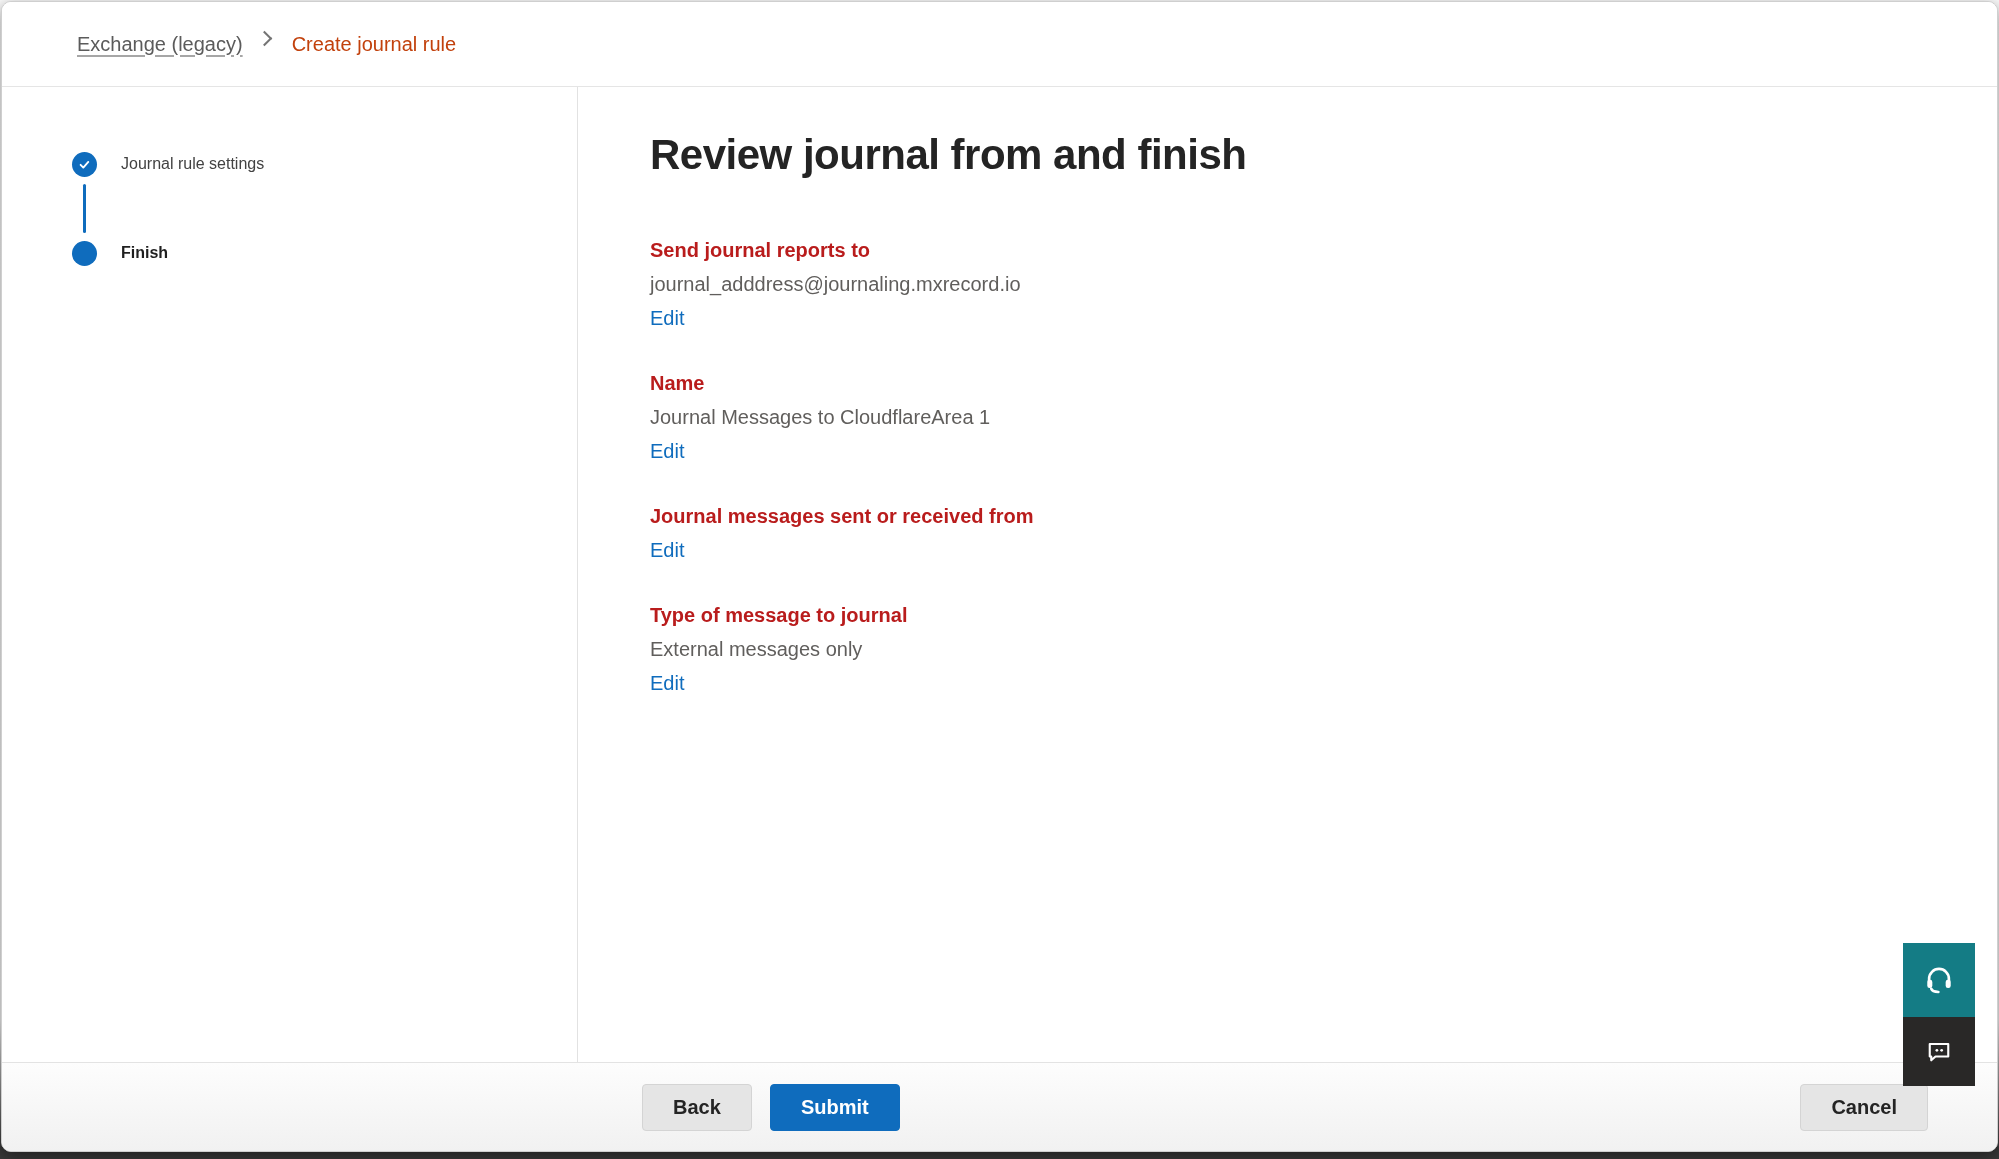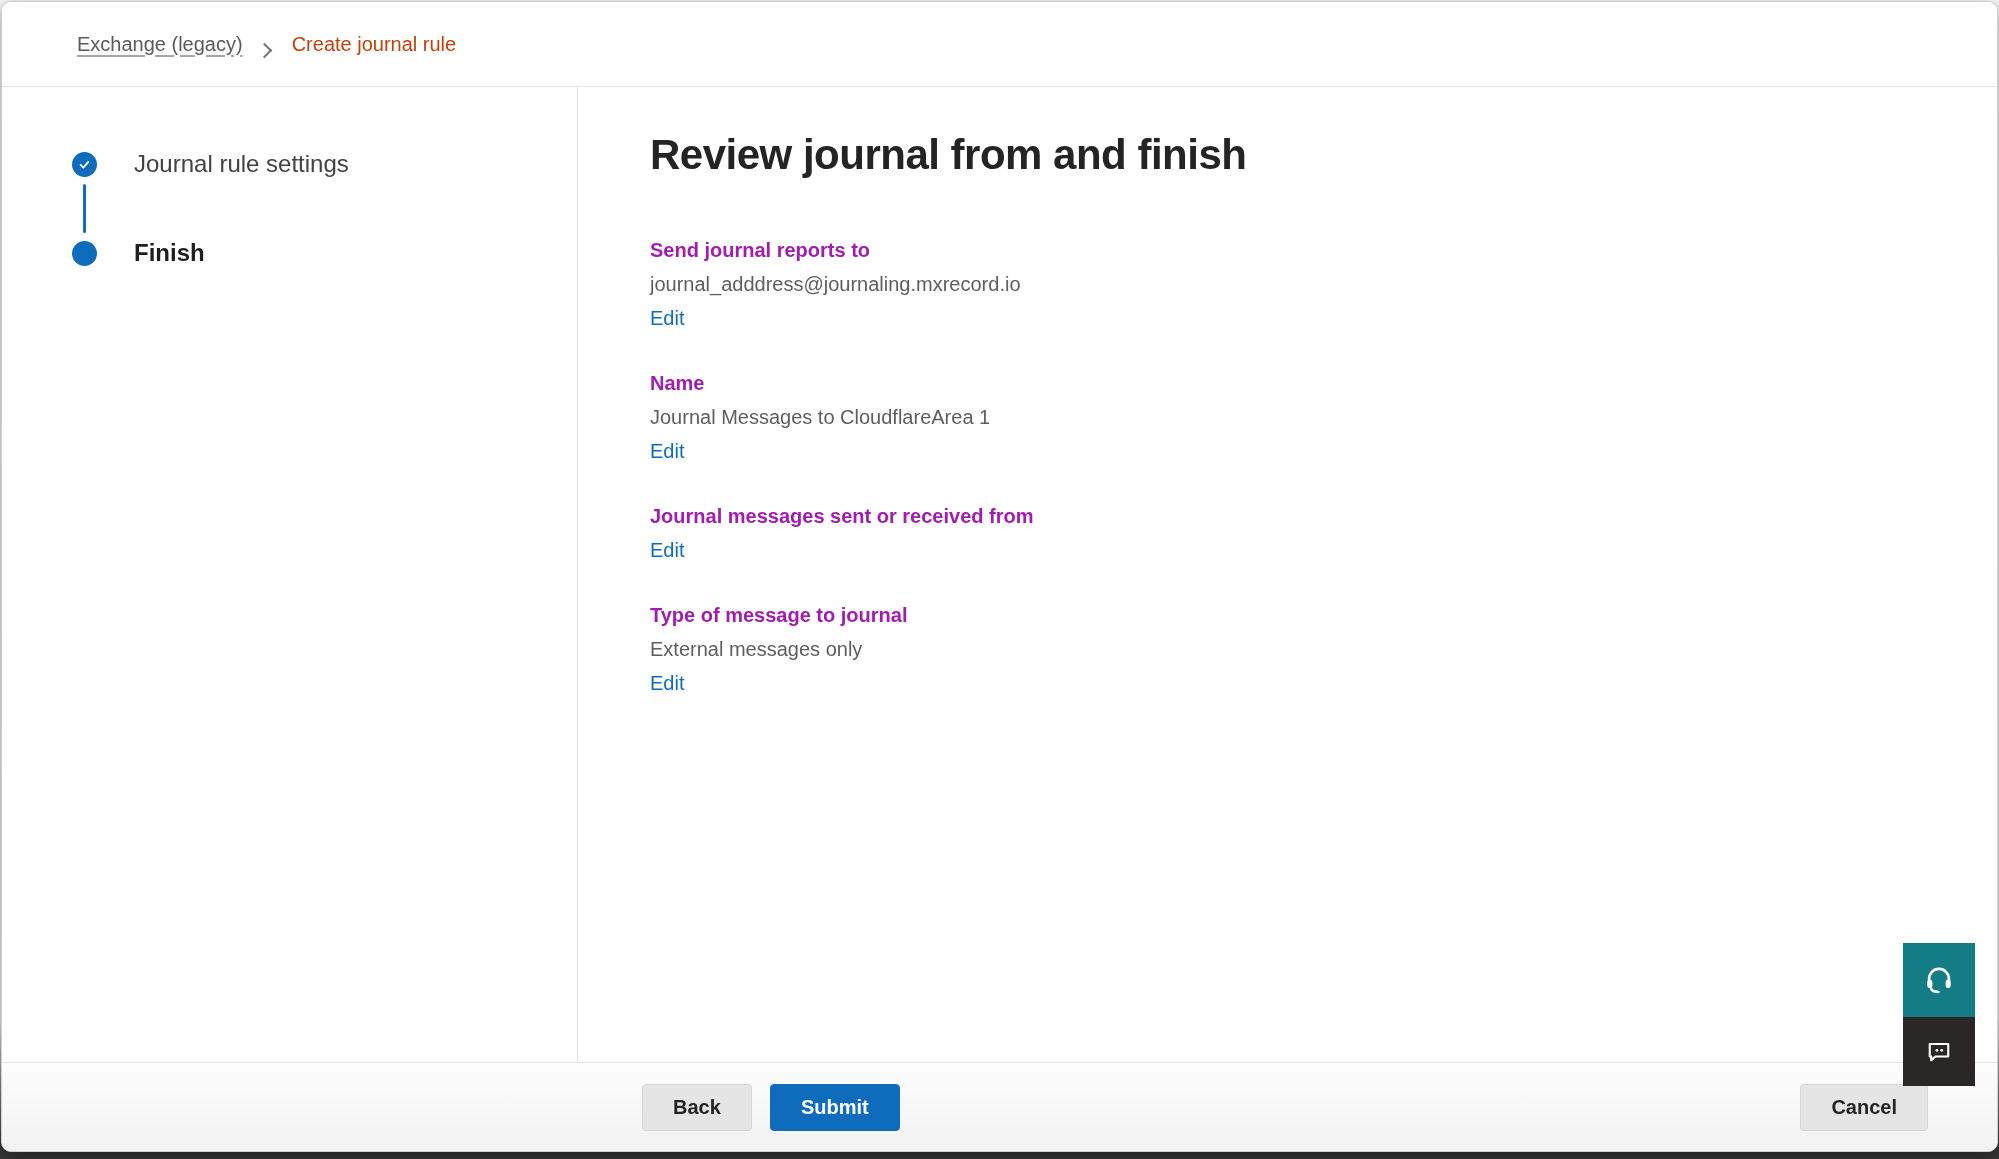--- a/index.html
+++ b/index.html
@@ -22,21 +22,21 @@
   }
   
   .topbar {
     height: 84px;
     border-bottom: 1px solid #e5e5e5;
     display: flex;
     align-items: center;
     padding-left: 75px;
     background: #ffffff;
   }
-  .breadcrumb { display: flex; align-items: flex-end; font-size: 20px; }
+  .breadcrumb { display: flex; align-items: flex-start; font-size: 20px; }
   .crumb-link {
     color: #5b5b5b;
     text-decoration: underline;
     text-decoration-color: rgba(0,0,0,0.35);
     text-underline-offset: 4px;
     cursor: pointer;
   }
   .crumb-current { color: #c2410c; }
   .chevron {
     width: 9px; height: 9px;
@@ -61,42 +61,42 @@
     box-sizing: border-box;
   }
   .step { display: flex; align-items: center; height: 28px; }
   .step-dot {
     width: 25px; height: 25px;
     border-radius: 50%;
     background: #0f6cbd;
     flex: 0 0 auto;
     display: flex; align-items: center; justify-content: center;
   }
-  .step-label { margin-left: 37px; font-size: 24px; color: #424242; }
+  .step-label { margin-left: 24px; font-size: 16px; color: #424242; }
   .step-label.bold { font-weight: 700; color: #1f1f1f; }
   .connector {
     width: 3px; height: 49px;
     background: #0f6cbd;
     margin: 6px 0 6px 11px;
     border-radius: 2px;
   }
   .content {
     flex: 1 1 auto;
     padding: 44px 0 0 72px;
     box-sizing: border-box;
   }
   .page-title {
     margin: 0 0 54px 0;
     font-size: 42px;
     font-weight: 700;
     color: #242424;
     letter-spacing: -0.5px;
   }
   .section { margin-bottom: 31px; }
-  .sec-label { font-size: 20px; font-weight: 700; color: #a21caf; line-height: 34px; }
+  .sec-label { font-size: 20px; font-weight: 700; color: #b91c1c; line-height: 34px; }
   .sec-value { font-size: 20px; color: #605e5c; line-height: 34px; }
   .sec-edit  {
     display: inline-block;
     font-size: 20px; color: #0f6cbd; line-height: 34px;
     text-decoration: none; cursor: pointer;
   }
   
   .footer {
     position: absolute;
     left: 0; right: 0; bottom: 0;

